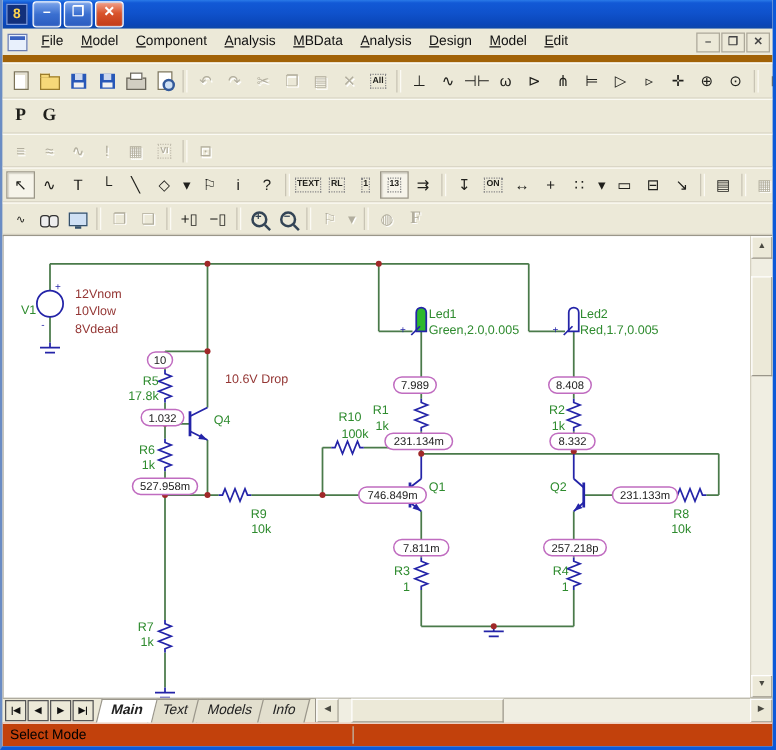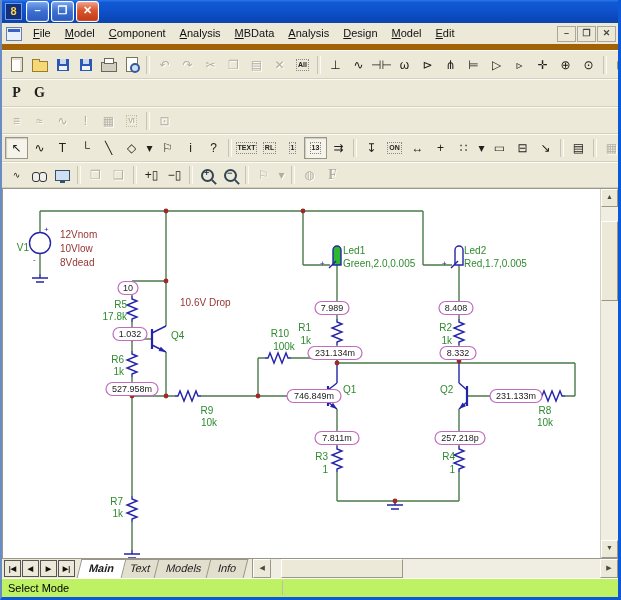--- a/index.html
+++ b/index.html
@@ -81,21 +81,21 @@
   .tab{padding:2px 9px 0;font-size:11px;color:#222;border:1px solid #9a968a;border-bottom:none;
     transform:skewX(-14deg);background:#e2dfce;margin-right:-4px;}
   .tab.act{background:#fff;font-weight:bold;z-index:2;}
   .hsb{flex:1;display:flex;margin-left:10px;border-left:1px solid #9a968a;}
   .hbtn{width:16px;flex:0 0 16px;background:#ece9d8;border:1px solid #fff;border-right-color:#9a968a;border-bottom-color:#9a968a;
     font-size:7px;line-height:15px;text-align:center;color:#4a4a42;}
   .htrack{flex:1;position:relative;background:#f0eee2;}
   .hthumb{position:absolute;top:0;bottom:0;left:10px;width:120px;background:#ece9d8;border:1px solid #fff;
     border-right-color:#9a968a;border-bottom-color:#9a968a;}
   
-  .statusbar{height:18px;flex:0 0 18px;display:flex;align-items:center;background:#bef264;border-top:1px solid #fff;font-size:11px;}
+  .statusbar{height:18px;flex:0 0 18px;display:flex;align-items:center;background:#c2410c;border-top:1px solid #fff;font-size:11px;}
   .spanel1{width:268px;padding:1px 6px;border-right:1px solid #c0bcac;color:#000;}
   .spanel2{flex:1;height:100%;}
   svg text{font-family:"Liberation Sans",sans-serif;}
 </style>
 </head>
 <body>
 
 <div class="win">
 
   <div class="titlebar">

